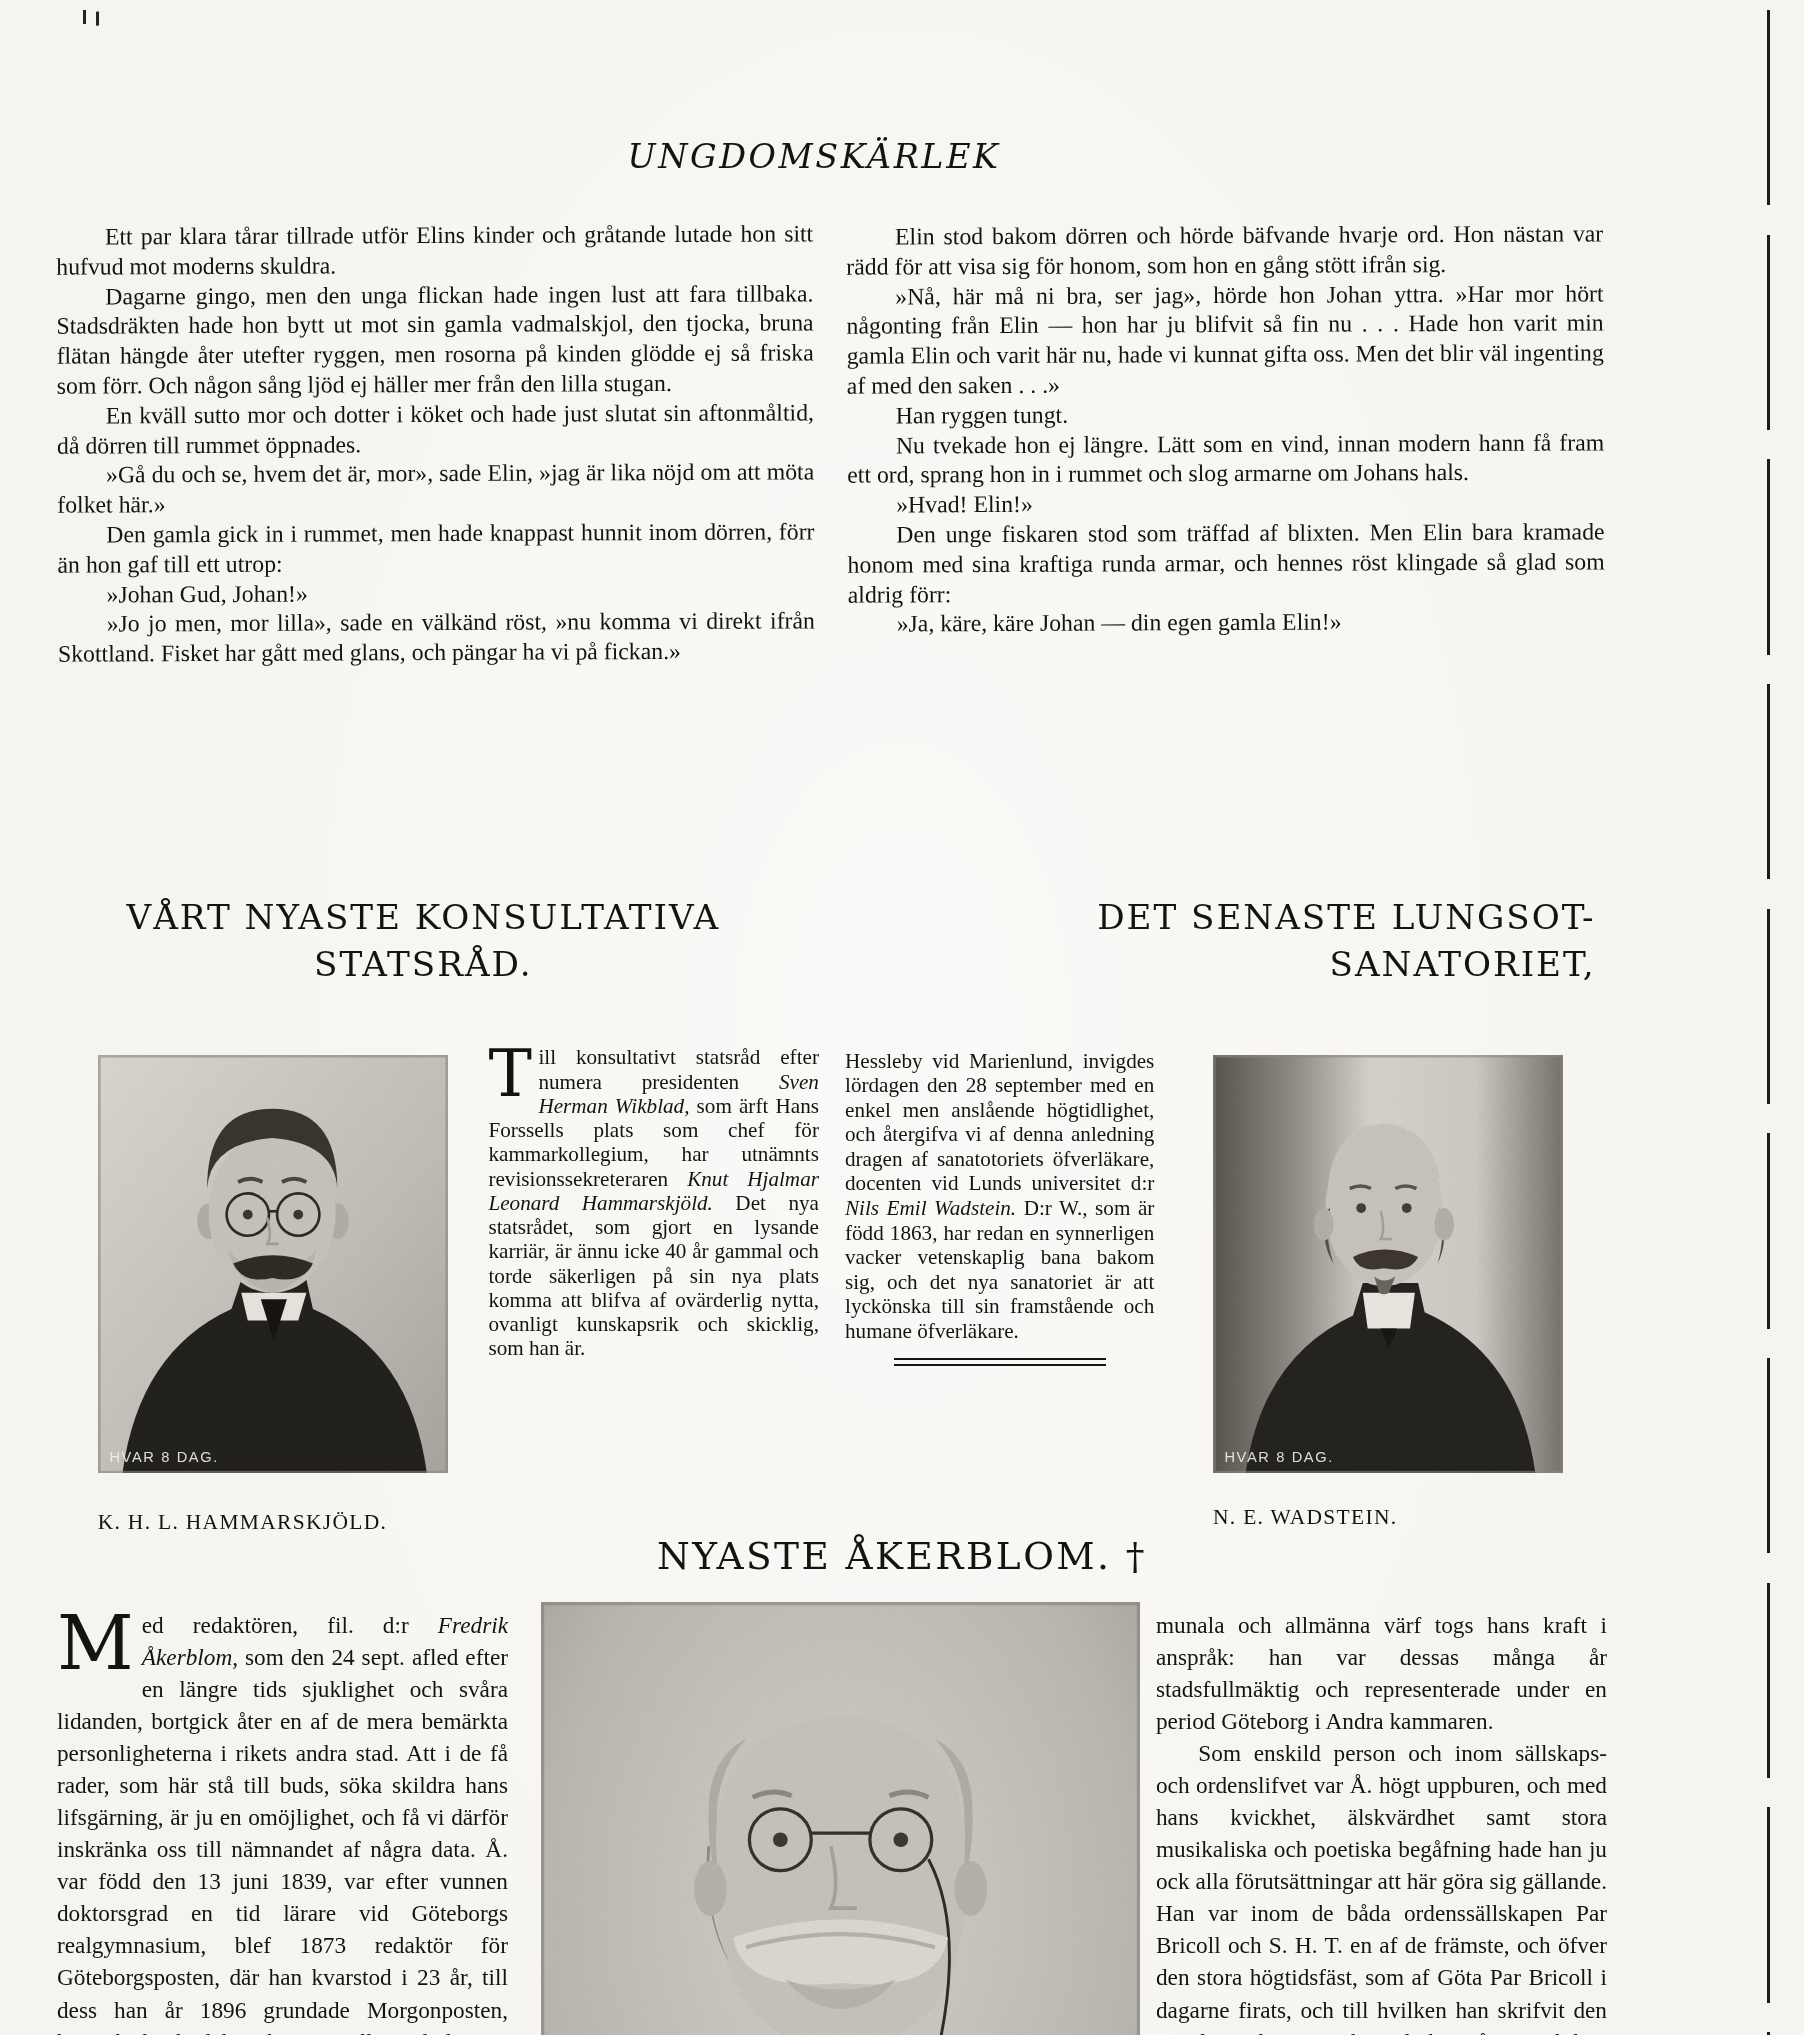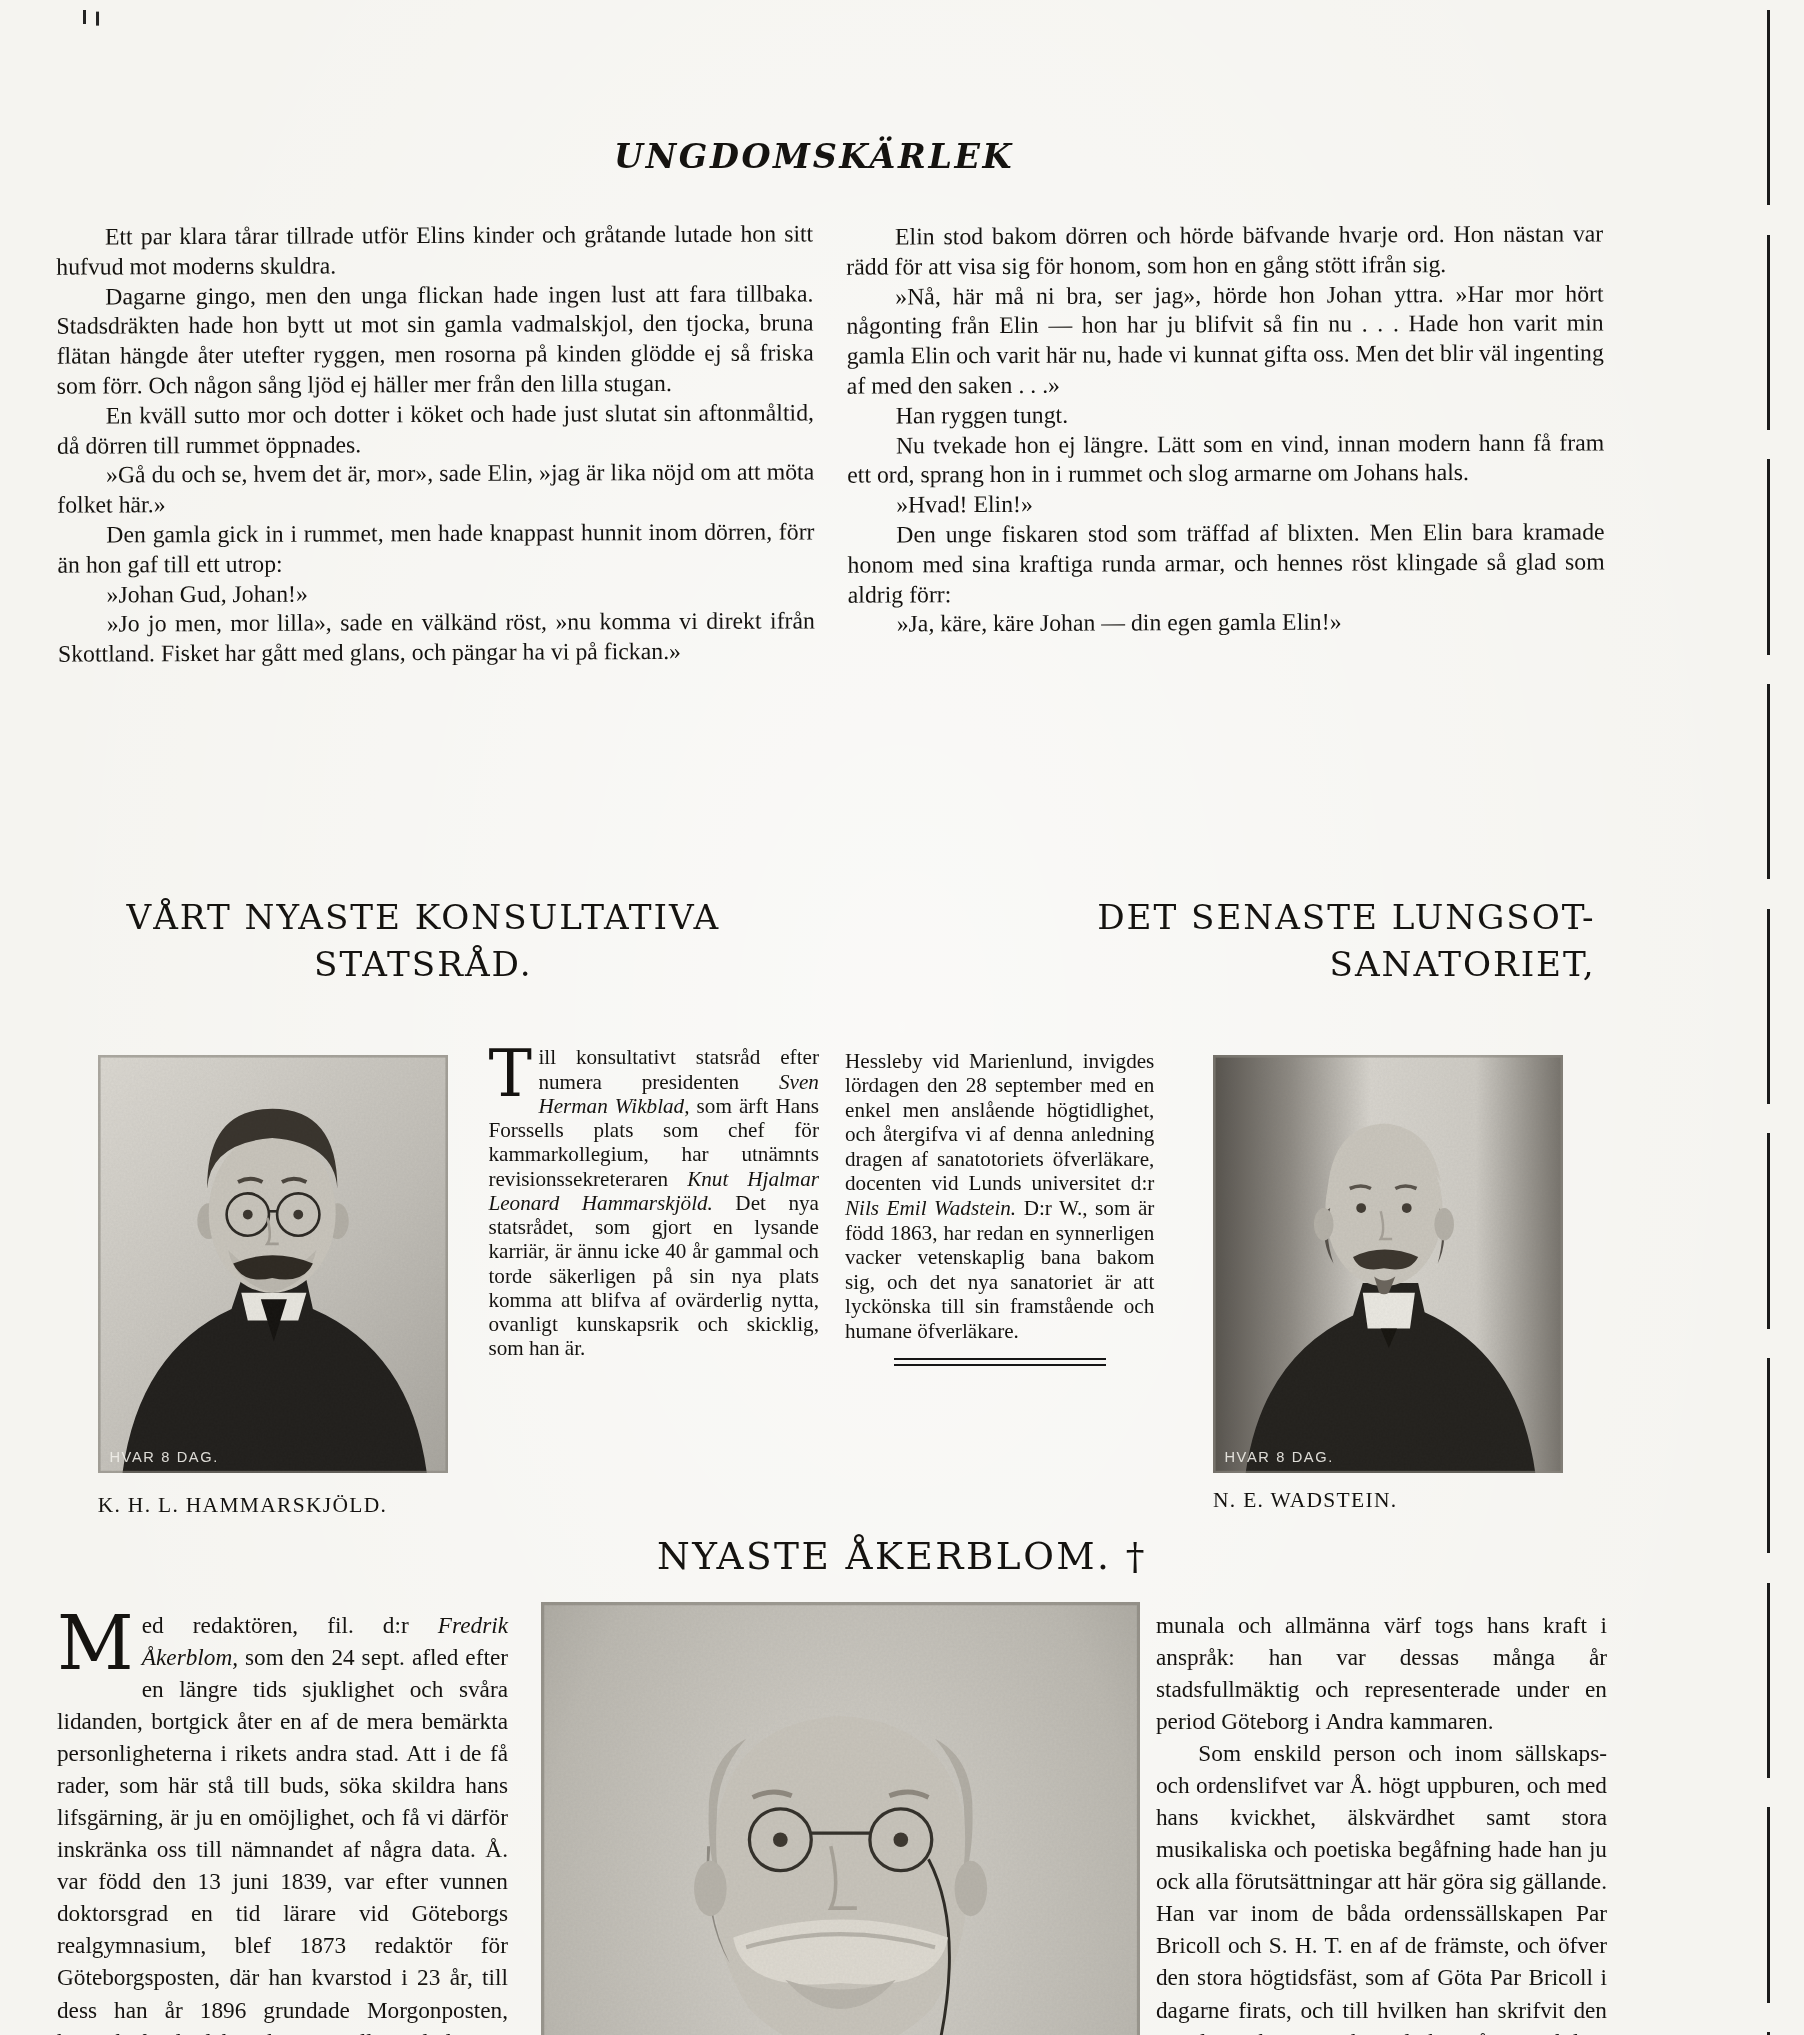--- a/index.html
+++ b/index.html
@@ -19,21 +19,21 @@
   .edge-right{ position:absolute; left:calc(var(--u)*1085); top:calc(var(--u)*6);
     width:calc(var(--u)*2.2); height:calc(var(--u)*1560);
     background:repeating-linear-gradient(to bottom,#1b1b1b 0,#1b1b1b calc(var(--u)*120),rgba(0,0,0,0) calc(var(--u)*120),rgba(0,0,0,0) calc(var(--u)*138)); }
   .tick-tl{ position:absolute; left:calc(var(--u)*51); top:calc(var(--u)*6);
     width:calc(var(--u)*1.6); height:calc(var(--u)*9); background:#242424;
     box-shadow:calc(var(--u)*8) calc(var(--u)*1) 0 #242424; }
 
   
   .masthead{
     position:absolute; left:calc(var(--u)*300); top:calc(var(--u)*84); width:calc(var(--u)*400);
-    text-align:center; font-family:"DejaVu Serif", serif; font-style:italic; font-weight:700;
+    text-align:center; font-family:"DejaVu Serif", serif; font-style:italic; font-weight:400;
     font-size:calc(var(--u)*20.5); letter-spacing:calc(var(--u)*1.6); white-space:nowrap;
   }
 
   
   .story-col{
     position:absolute; top:calc(var(--u)*136); width:calc(var(--u)*465);
     font-size:calc(var(--u)*14.6); line-height:calc(var(--u)*18.3);
     text-align:justify; transform:rotate(-0.25deg);
   }
   .story-col p{ text-indent:calc(var(--u)*30); }
@@ -67,21 +67,21 @@
     float:left; font-family:"DejaVu Serif", serif;
     font-size:calc(var(--u)*40); line-height:calc(var(--u)*31);
     padding-right:calc(var(--u)*4); padding-top:calc(var(--u)*2);
   }
   .double-rule{
     width:calc(var(--u)*130); height:calc(var(--u)*4.6); margin:calc(var(--u)*9) auto 0;
     border-top:calc(var(--u)*1.4) solid #161616; border-bottom:calc(var(--u)*1.4) solid #161616;
   }
 
   .photo-caption{
-    position:absolute; font-size:calc(var(--u)*13.2); letter-spacing:calc(var(--u)*0.8); white-space:nowrap;
+    position:absolute; font-size:calc(var(--u)*13.2); letter-spacing:calc(var(--u)*0.8); white-space:nowrap;margin-top:17px;
   }
   .caption-hammarskjold{ left:calc(var(--u)*60); top:calc(var(--u)*917); }
   .caption-wadstein{ left:calc(var(--u)*745); top:calc(var(--u)*914); width:calc(var(--u)*215); text-align:left; }
 
   
   .obit-heading{
     position:absolute; left:calc(var(--u)*254); top:calc(var(--u)*942); width:calc(var(--u)*600);
     text-align:center; font-family:"DejaVu Serif", serif; font-weight:400;
     font-size:calc(var(--u)*23); letter-spacing:calc(var(--u)*1.5); white-space:nowrap;
   }

